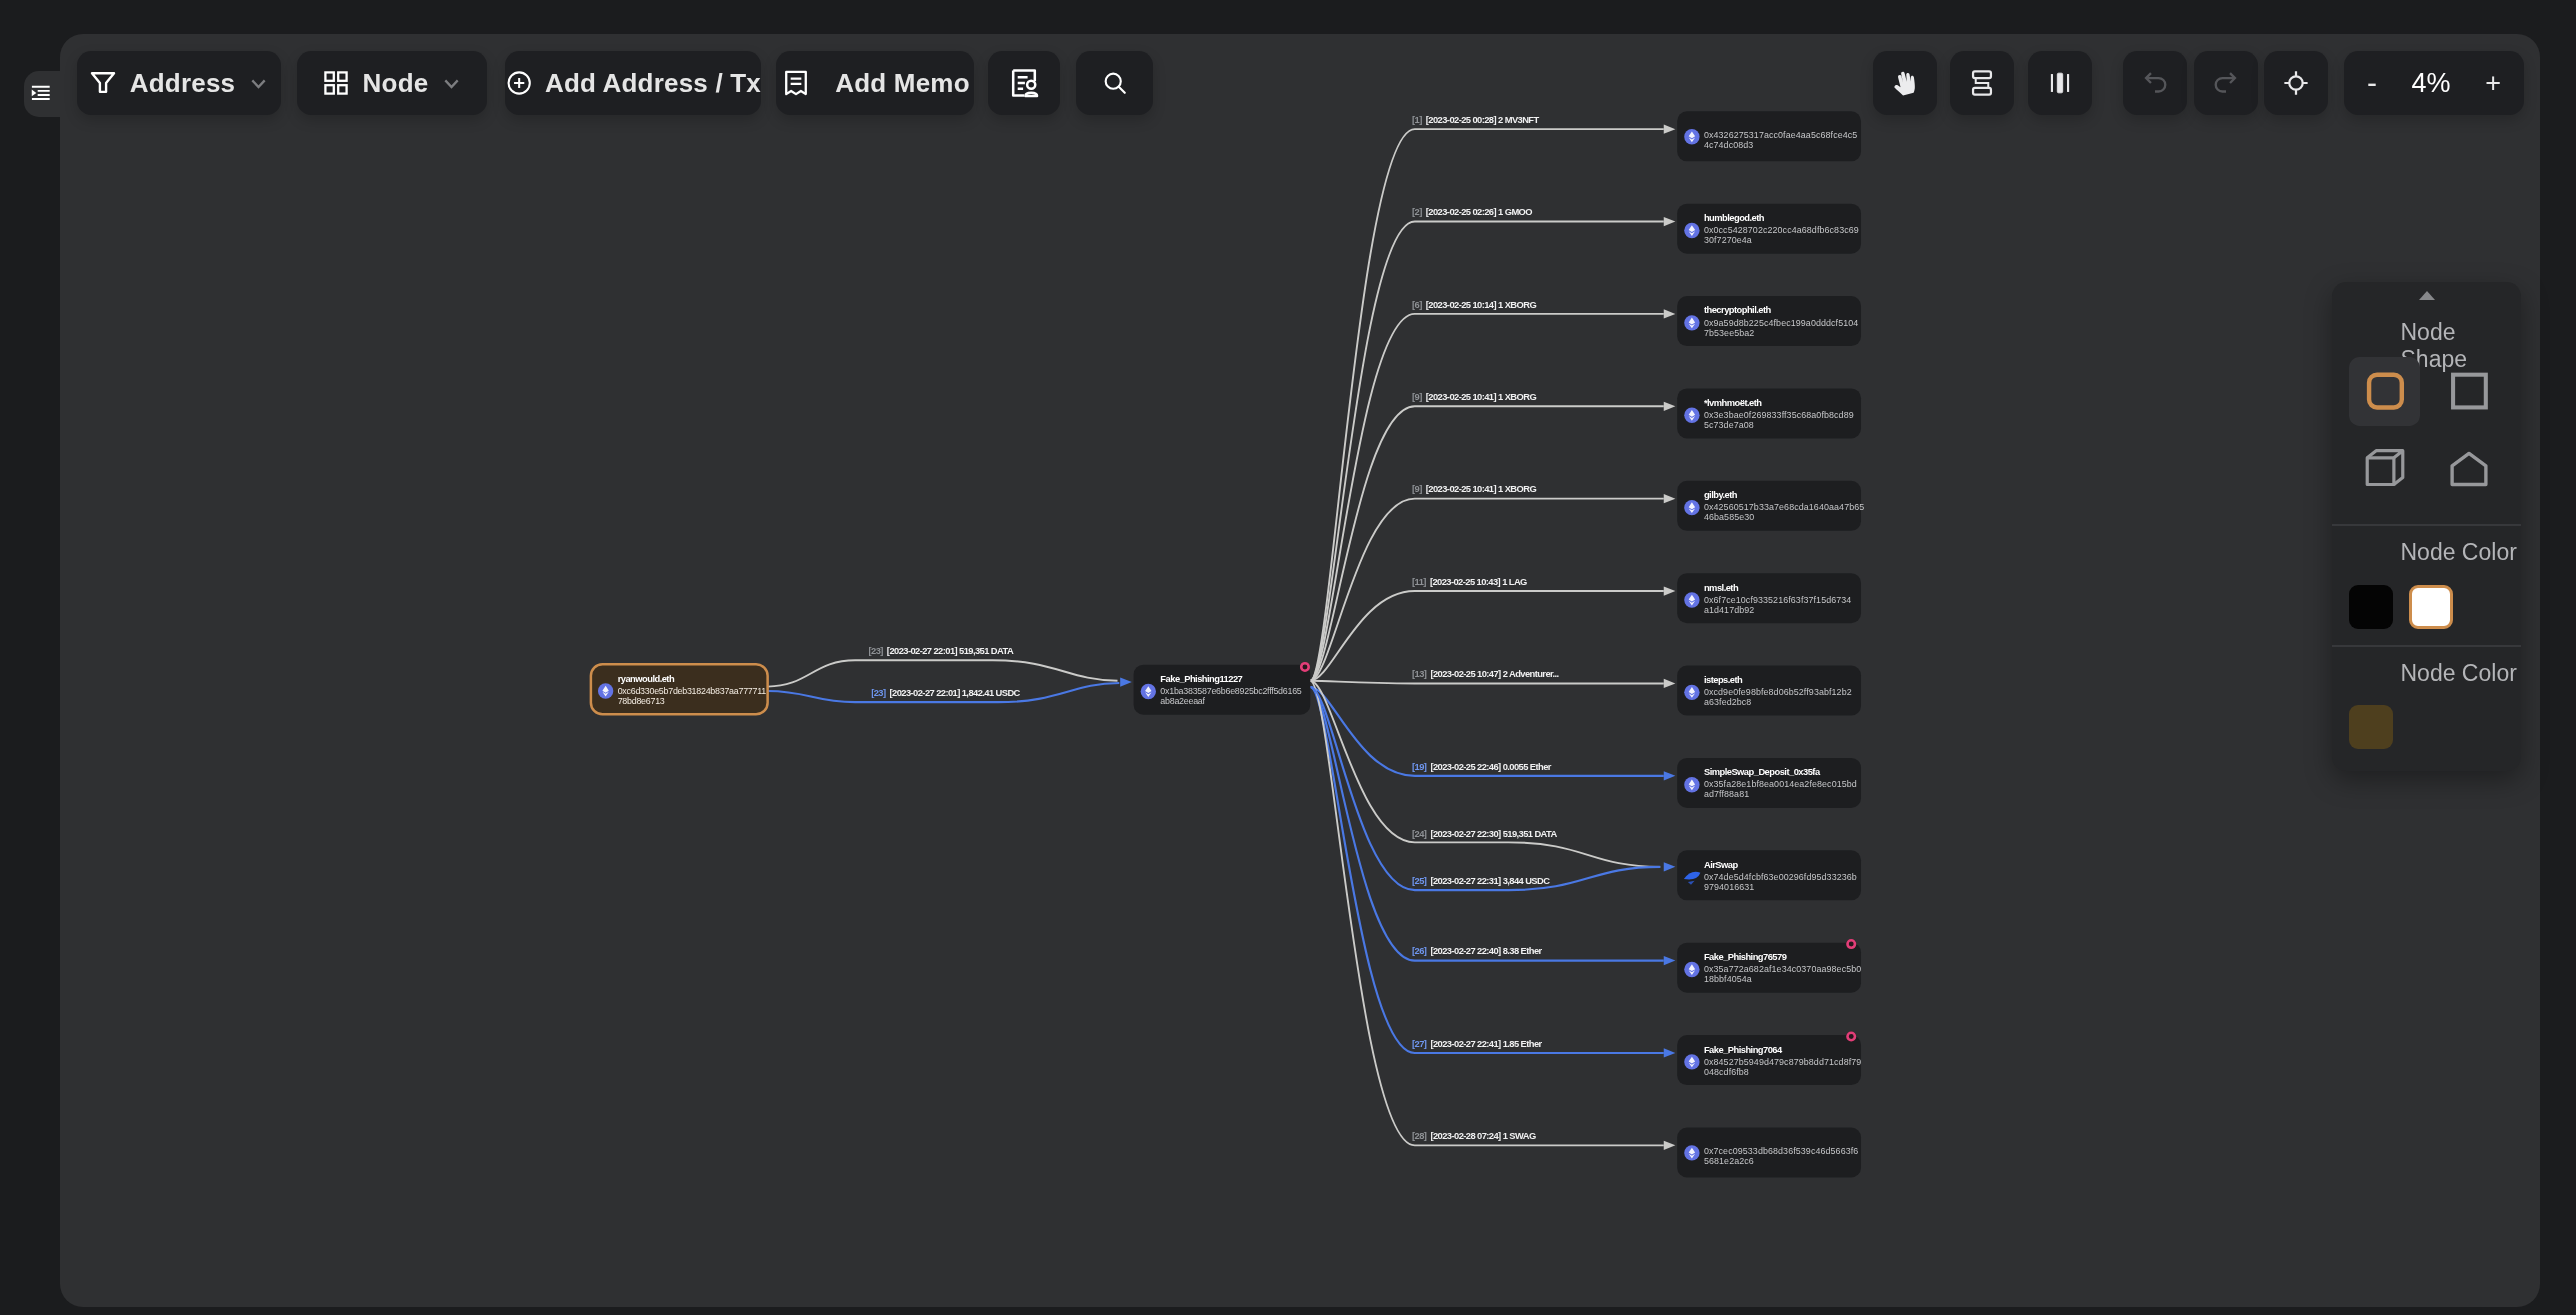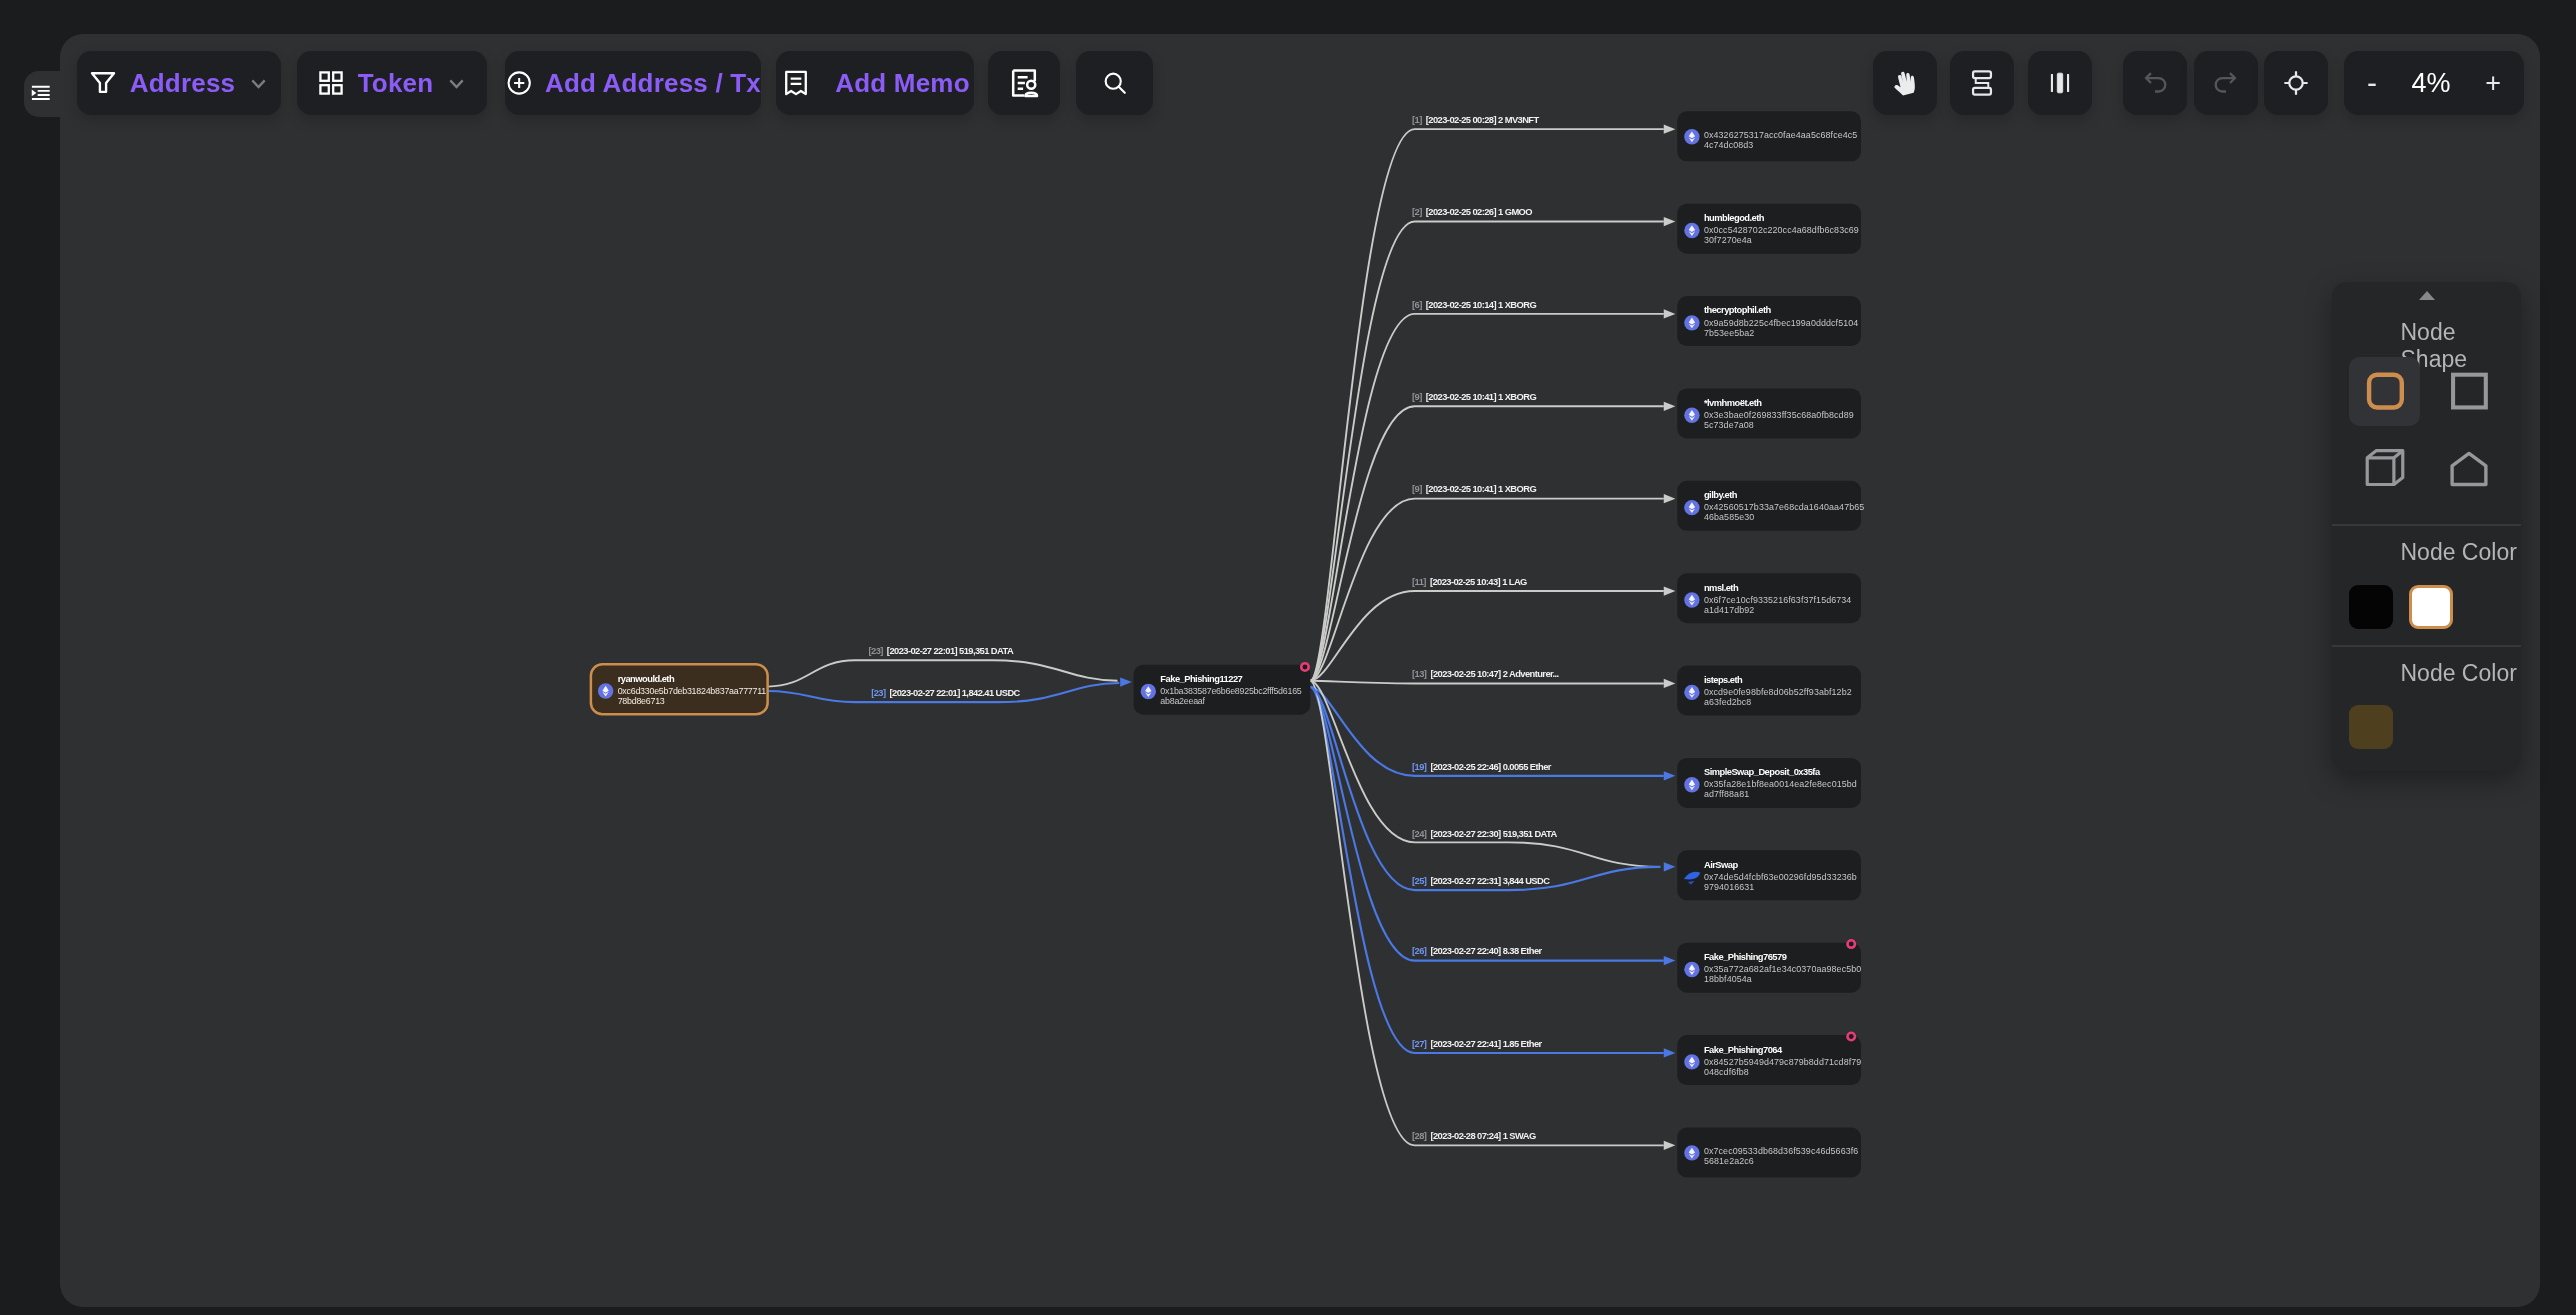--- a/index.html
+++ b/index.html
@@ -3,21 +3,21 @@
 <style>
 * { margin:0; padding:0; box-sizing:border-box; }
 html,body { width:2576px; height:1316px; background:#1b1c1e; overflow:hidden;
   font-family:"Liberation Sans", sans-serif; }
 #canvas { position:absolute; left:60px; top:34px; width:2480px; height:1273px;
   background:#2f3032; border-radius:23px; }
 #tab { position:absolute; left:24px; top:71px; width:40px; height:46px;
   background:#2f3032; border-radius:15px 0 0 15px; }
 #tab svg { position:absolute; left:7.1px; top:14.3px; }
 .tbtn { position:absolute; top:51px; height:64px; background:#1e1f22; border-radius:14.3px;
-  color:#8b5cf6; font-size:26px; font-weight:600; display:flex; align-items:center;
+  color:#e5e5e5; font-size:26px; font-weight:600; display:flex; align-items:center;
   justify-content:center; gap:11.6px; letter-spacing:0.2px; white-space:nowrap;
   box-shadow:0 5.4px 12.5px rgba(0,0,0,.18); }
 .rbtn { position:absolute; top:51px; width:64px; height:64px; background:#1e1f22;
   border-radius:14.3px; display:flex; align-items:center; justify-content:center;
   box-shadow:0 5.4px 12.5px rgba(0,0,0,.18); }
 #zoomer { position:absolute; top:51px; left:2344px; width:180px; height:64px;
   background:#1e1f22; border-radius:14.3px; color:#fff; font-size:27px;
   display:flex; align-items:center; justify-content:space-between; padding:0 23px;
   box-shadow:0 5.4px 12.5px rgba(0,0,0,.18); }
 #panel { position:absolute; left:2332px; top:282px; width:189px; height:489px;
@@ -55,21 +55,21 @@
   </div>
 <div class="tbtn" style="left:297px;width:190px;">
     <svg width="30" height="30" viewBox="0 0 34 34">
       <g fill="none" stroke="#fff" stroke-width="2.6">
         <rect x="5" y="5" width="9.5" height="9.5"></rect>
         <rect x="19.5" y="5" width="9.5" height="9.5"></rect>
         <rect x="5" y="19.5" width="9.5" height="9.5"></rect>
         <rect x="19.5" y="19.5" width="9.5" height="9.5"></rect>
       </g>
     </svg>
-    <span>Token</span>
+    <span>Node</span>
     <svg width="23" height="23" viewBox="0 0 26 26">
       <path d="M6,9.5 L13,17 L20,9.5" fill="none" stroke="#7c7d80" stroke-width="2.6"></path>
     </svg>
   </div>
 <div class="tbtn" style="left:505px;width:256px;">
     <svg width="32" height="32" viewBox="0 0 36 36">
       <circle cx="18" cy="18" r="13.5" fill="none" stroke="#fff" stroke-width="2.6"></circle>
       <path d="M18,11.5 v13 M11.5,18 h13" stroke="#fff" stroke-width="2.6"></path>
     </svg>
     <span>Add Address / Tx</span>

